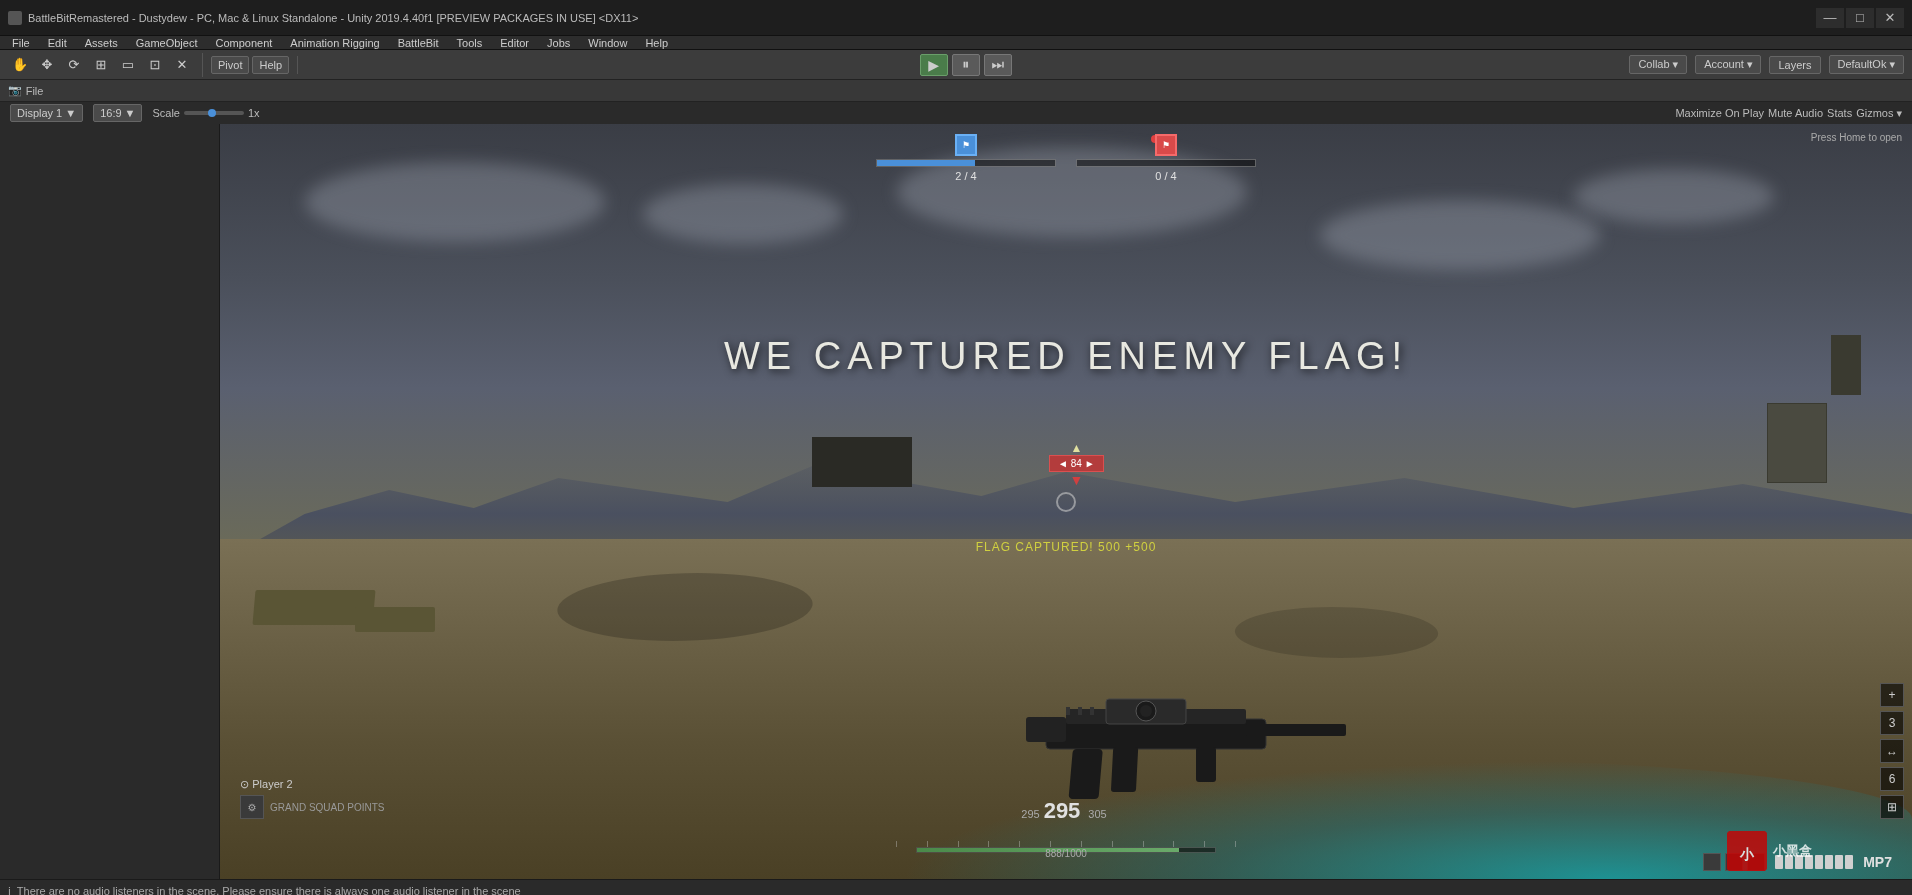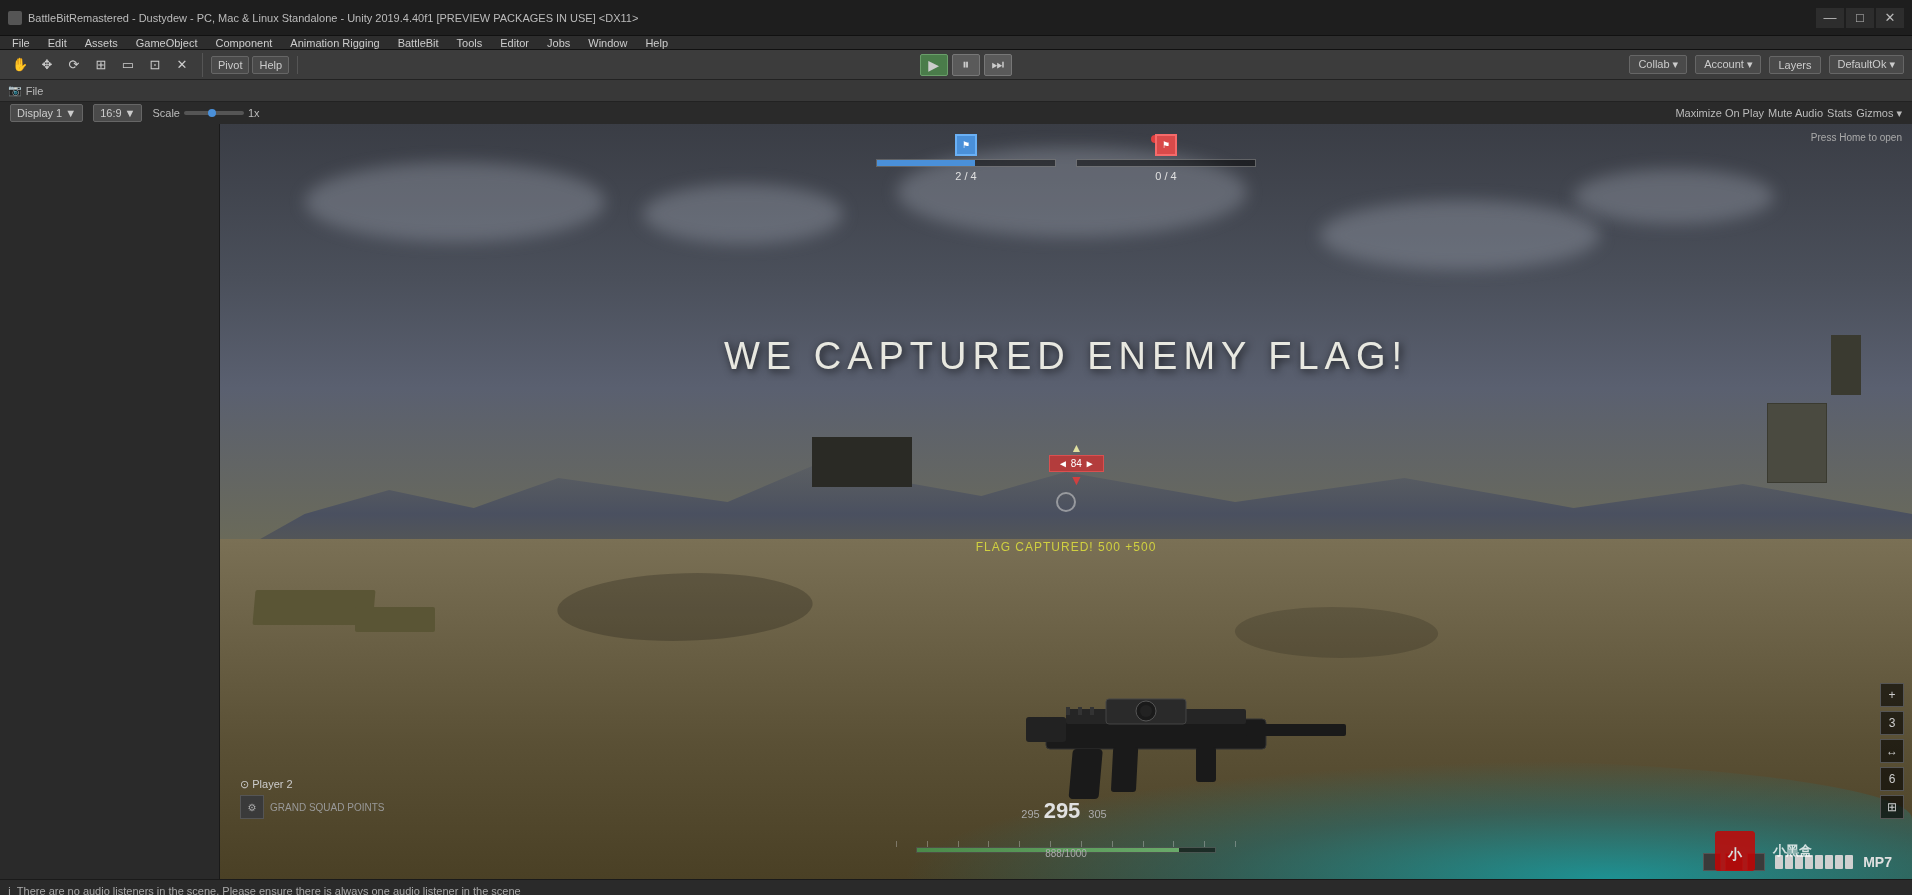--- a/index.html
+++ b/index.html
@@ -595,21 +595,20 @@
       align-items: center;
       justify-content: center;
       color: white;
       font-size: 18px;
       font-weight: bold;
     }
     .watermark-text {
       color: white;
       font-size: 13px;
       font-weight: bold;
-      margin-left: 12px;
     }
 
     
     #crosshair {
       position: absolute;
       top: 50%;
       left: 50%;
       transform: translate(-50%, -50%);
       width: 20px;
       height: 20px;

